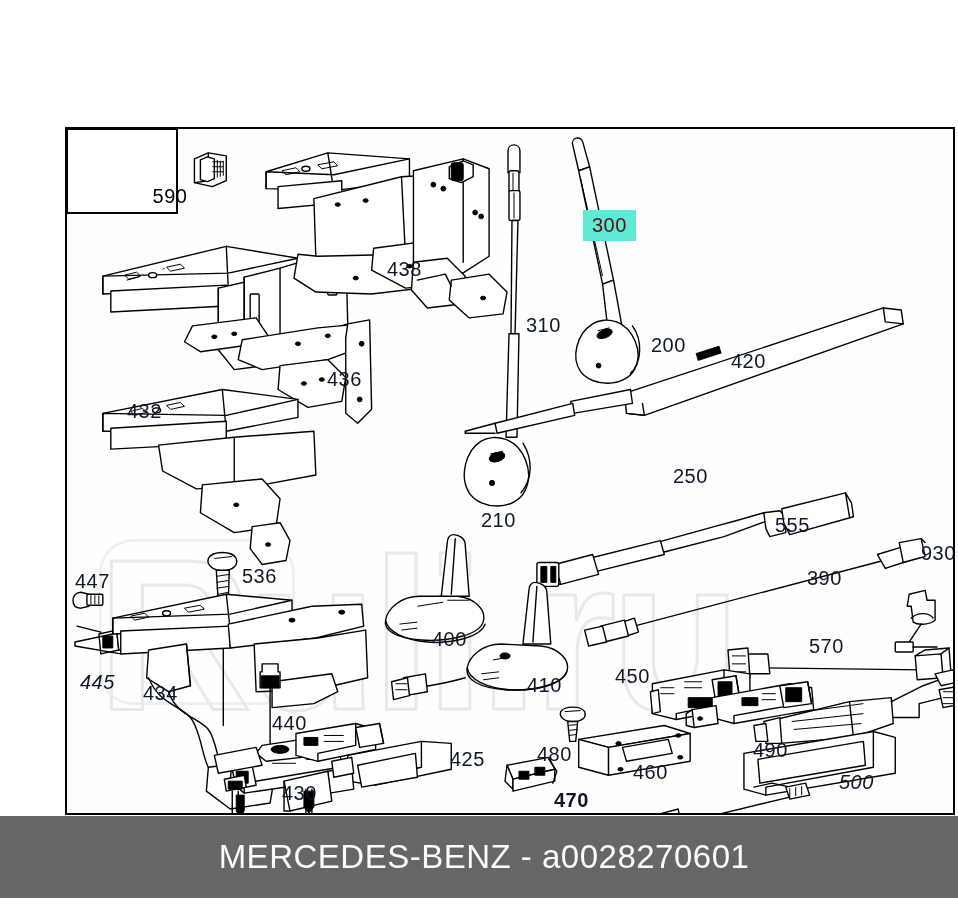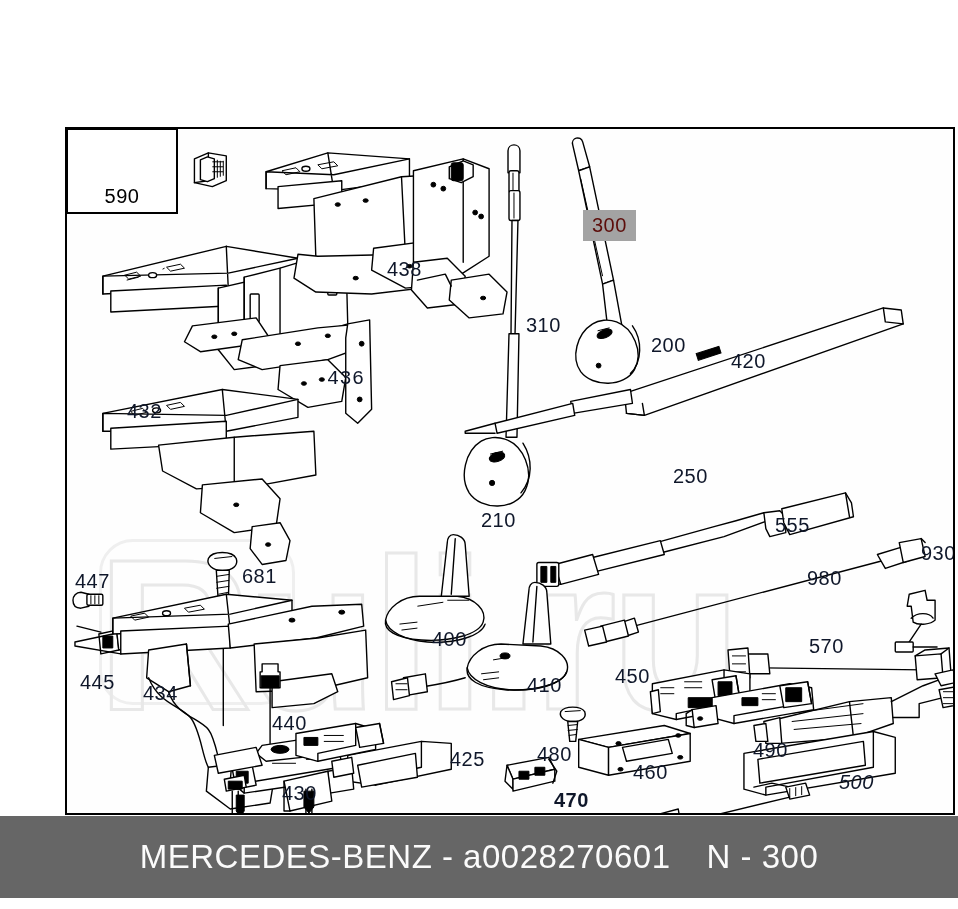--- a/index.html
+++ b/index.html
@@ -55,33 +55,34 @@
   #legend-cell-600 { left: 110px; top: -1px; width: 69px;  height: 86px; }
 
   .legend-label {
     position: absolute;
     width: 100%;
     bottom: 4px;
     text-align: center;
     font-size: 20px;
     color: #000;
     letter-spacing: 0.5px;
+    padding-left: 48px;
   }
 
   
   .callout {
     position: absolute;
     font-size: 20px;
     color: #0f172a;
     white-space: nowrap;
     letter-spacing: 0.5px;
     line-height: 1;
   }
   .callout.hl {
-    background: #a3a3a3;
+    background: #5eead4;
     color: #5c0d0a;
     padding: 5px 9px 6px 9px;
   }
 
   
   #watermark {
     position: absolute;
     left: 0; top: 0;
     width: 100%; height: 100%;
     pointer-events: none;
@@ -124,20 +125,21 @@
     width: 100%; height: 100%;
     display: flex;
     align-items: center;
     justify-content: center;
   }
   .footer-text {
     color: #fbfbfb;
     font-size: 33px;
     letter-spacing: 0.5px;
     white-space: nowrap;
+    margin-left: 46px;
   }
   #footer-gap { display: inline-block; width: 36px; }
 </style>
 </head>
 <body>
 
 <div id="page">
 
   <div id="diagram-frame">
 
@@ -517,51 +519,50 @@
         <path class="lnT" d="M592 694 h18 M592 700 h18 M592 706 h18"></path>
       </g>
 
     </svg>
 
     <div class="legend-cell" id="legend-cell-590">
       <div class="legend-label">590</div>
     </div>
 
     <div class="callout" style="left:320px; top:130px;">438</div>
-    <div class="callout" style="left:260px; top:240px;font-family:Liberation Mono, monospace;">436</div>
+    <div class="callout" style="left:260px; top:240px;">436</div>
     <div class="callout" style="left:60px;  top:272px;">432</div>
     <div class="callout" style="left:459px; top:186px;">310</div>
     <div class="callout hl" style="left:516px; top:81px;">300</div>
     <div class="callout" style="left:584px; top:206px;">200</div>
     <div class="callout" style="left:414px; top:381px;">210</div>
     <div class="callout" style="left:664px; top:222px;">420</div>
     <div class="callout" style="left:606px; top:337px;">250</div>
     <div class="callout" style="left:708px; top:386px;">555</div>
-    <div class="callout" style="left:740px; top:439px;">980</div>
+    <div class="callout" style="left:740px; top:439px;">390</div>
     <div class="callout" style="left:742px; top:507px;">570</div>
     <div class="callout" style="left:854px; top:414px;">930</div>
     <div class="callout" style="left:8px;   top:442px;">447</div>
-    <div class="callout" style="left:175px; top:437px;">681</div>
-    <div class="callout" style="left:13px;  top:543px;">445</div>
+    <div class="callout" style="left:175px; top:437px;">536</div>
+    <div class="callout" style="left:13px;  top:543px;font-style:italic;">445</div>
     <div class="callout" style="left:76px;  top:554px;">434</div>
     <div class="callout" style="left:205px; top:564px;margin-top:20px;">440</div>
     <div class="callout" style="left:215px; top:654px;">430</div>
     <div class="callout" style="left:365px; top:500px;">400</div>
     <div class="callout" style="left:460px; top:546px;">410</div>
     <div class="callout" style="left:383px; top:620px;">425</div>
     <div class="callout" style="left:548px; top:537px;">450</div>
     <div class="callout" style="left:566px; top:633px;">460</div>
     <div class="callout" style="left:487px; top:661px;font-weight:bold;">470</div>
     <div class="callout" style="left:470px; top:591px;margin-top:24px;">480</div>
     <div class="callout" style="left:686px; top:611px;">490</div>
     <div class="callout" style="left:772px; top:643px;font-style:italic;">500</div>
 
   </div>
 
   <div id="footer-bar">
     <div id="footer-inner">
       <span class="footer-text">MERCEDES-BENZ - a0028270601</span>
       <span id="footer-gap"></span>
-      <span class="footer-text">N - 300</span>
     </div>
   </div>
 
 </div>
 
 </body></html>

